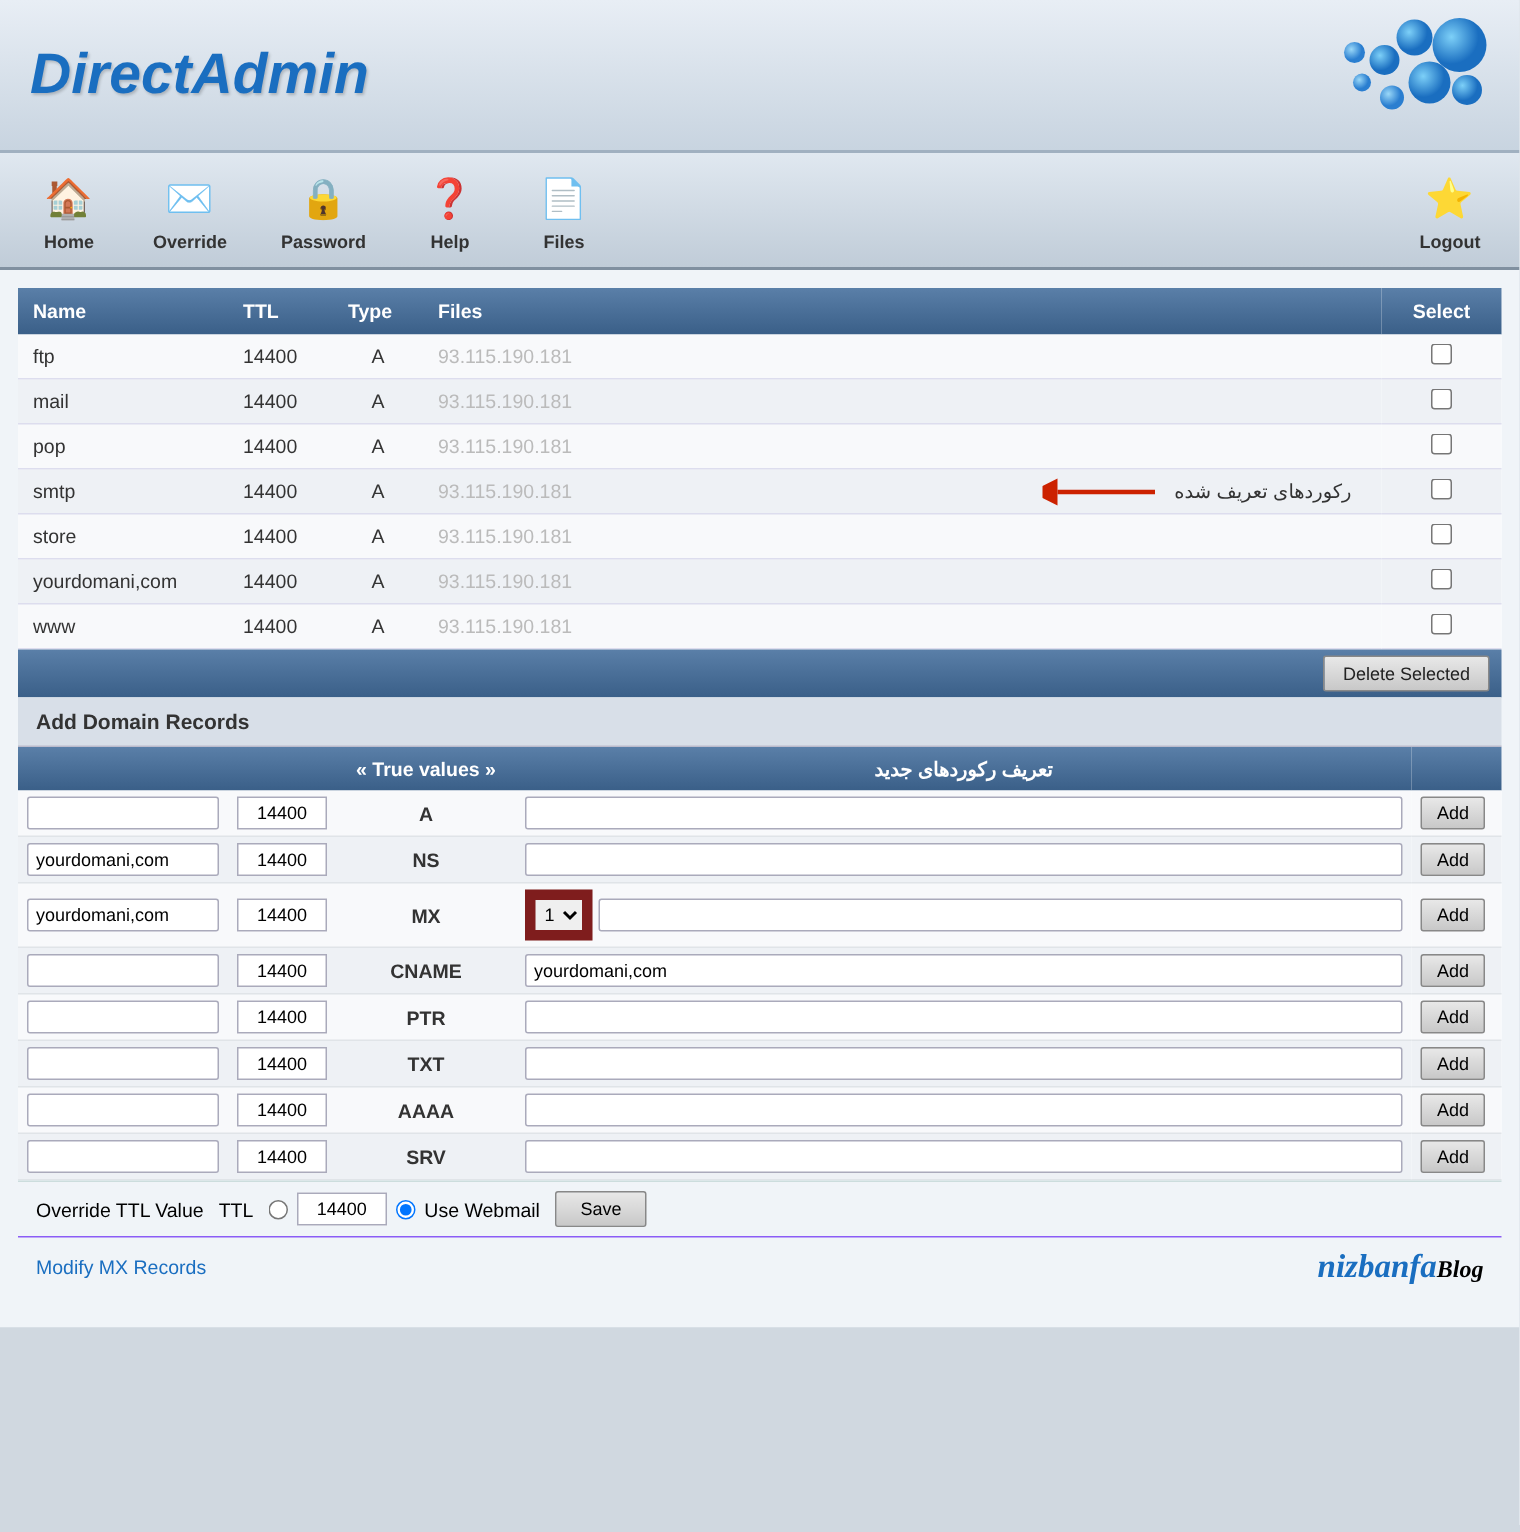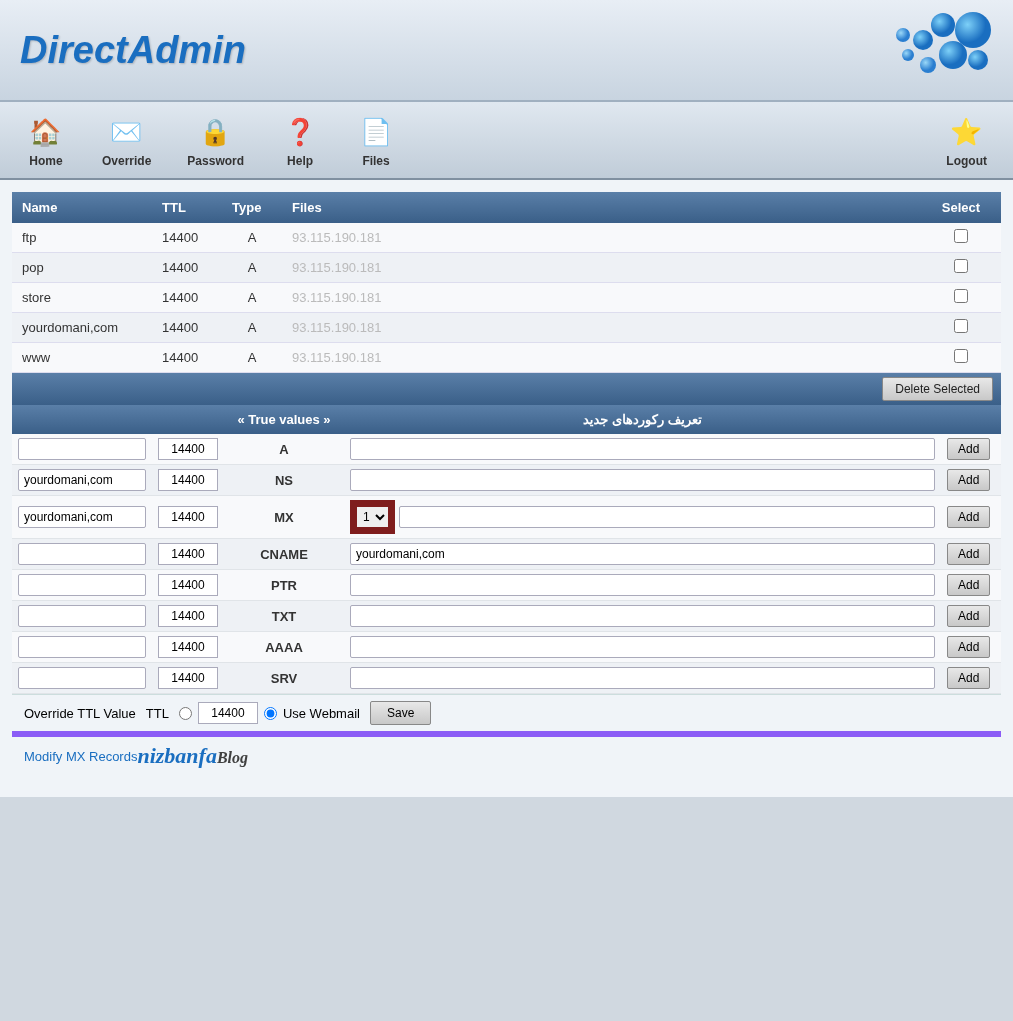--- a/index.html
+++ b/index.html
@@ -217,23 +217,23 @@
       border: 1px solid #aab;
       font-size: 12px;
       text-align: center;
     }
 
     
     #footer-row {
       background: #f0f4f8;
       padding: 6px 12px;
       display: flex;
-      justify-content: flex-start;
-      align-items: center;
-      border-top: 6px solid #8b5cf6;
+      justify-content: space-between;
+      align-items: center;
+      border-top: 1px solid #8b5cf6;
     }
     #modify-mx-link {
       color: #1a6ec0;
       text-decoration: none;
       font-size: 13px;
       cursor: pointer;
     }
     #brand-logo {
       font-size: 20px;
       font-weight: bold;
@@ -362,29 +362,62 @@
       <tr>
     <td class="col-name">ftp</td>
     <td class="col-ttl">14400</td>
     <td class="col-type">A</td>
     <td class="col-value value-col"><span style="color:#bbb;">93.115.190.181</span></td>
     <td class="col-select select-col">
       <input type="checkbox" style="">
     </td>
   </tr>
           <tr>
+    <td class="col-name">mail</td>
+    <td class="col-ttl">14400</td>
+    <td class="col-type">A</td>
+    <td class="col-value value-col"><span style="color:#bbb;">93.115.190.181</span></td>
+    <td class="col-select select-col">
+      <input type="checkbox" style="">
+    </td>
+  </tr>
+          <tr>
     <td class="col-name">pop</td>
     <td class="col-ttl">14400</td>
     <td class="col-type">A</td>
     <td class="col-value value-col"><span style="color:#bbb;">93.115.190.181</span></td>
     <td class="col-select select-col">
       <input type="checkbox" style="">
     </td>
   </tr>
           <tr>
+    <td class="col-name">smtp</td>
+    <td class="col-ttl">14400</td>
+    <td class="col-type">A</td>
+    <td class="col-value value-col">
+      <div style="position:relative; display:flex; align-items:center;">
+        <span style="color:#bbb;">93.115.190.181</span>
+        <div style="position:absolute; right:10px; display:flex; align-items:center; gap:8px;">
+          <svg width="80" height="30" viewBox="0 0 80 30">
+            <defs>
+              <marker id="ah" markerWidth="8" markerHeight="8" refX="0" refY="3" orient="auto">
+                <path d="M0,0 L0,6 L6,3 z" fill="#cc2200"></path>
+              </marker>
+            </defs>
+            <path d="M75,15 L10,15" stroke="#cc2200" stroke-width="3" marker-end="url(#ah)" fill="none"></path>
+          </svg>
+          <span style="font-size:13px; color:#333; direction:rtl; white-space:nowrap;">رکوردهای تعریف شده</span>
+        </div>
+      </div>
+    </td>
+    <td class="col-select select-col">
+      <input type="checkbox" style="">
+    </td>
+  </tr>
+          <tr>
     <td class="col-name">store</td>
     <td class="col-ttl">14400</td>
     <td class="col-type">A</td>
     <td class="col-value value-col"><span style="color:#bbb;">93.115.190.181</span></td>
     <td class="col-select select-col">
       <input type="checkbox" style="">
     </td>
   </tr>
           <tr>
     <td class="col-name">yourdomani,com</td>
@@ -406,20 +439,21 @@
   </tr>
         </tbody>
     </table>
   </div>
 
   <div id="delete-bar">
     <button class="add-btn" id="delete-selected-btn">Delete Selected</button>
   </div>
 
   <div id="add-records-section">
+    <div id="add-records-title">Add Domain Records</div>
 
     <table id="form-table">
       <thead>
         <tr>
           <th class="fcol-name"></th>
           <th class="fcol-ttl"></th>
           <th class="fcol-type">« True values »</th>
           <th class="fcol-value" style="direction:rtl;">تعریف رکوردهای جدید</th>
           <th class="fcol-action"></th>
         </tr>
@@ -550,17 +584,17 @@
         <input class="ttl-override-input" type="text" value="14400" style="">
         <input type="radio" name="ttl_override" checked="" style="">
         <span>Use Webmail</span>
       </div>
       <button class="save-btn">Save</button>
     </div>
 
     <div id="footer-row">
       <a id="modify-mx-link">Modify MX Records</a>
       <div id="brand-logo">
-        <span style="color:#1a6ec0; font-style:italic; font-weight:bold; font-family:serif; font-size:22px;">nizbanfa</span><span style="color:#404040; font-weight:bold; font-family:serif; font-size:16px;">Blog</span>
+        <span style="color:#1a6ec0; font-style:italic; font-weight:bold; font-family:serif; font-size:22px;">nizbanfa</span><span style="color:#000000; font-weight:bold; font-family:serif; font-size:16px;">Blog</span>
       </div>
     </div>
   </div>
 </div>
 
 </body></html>

